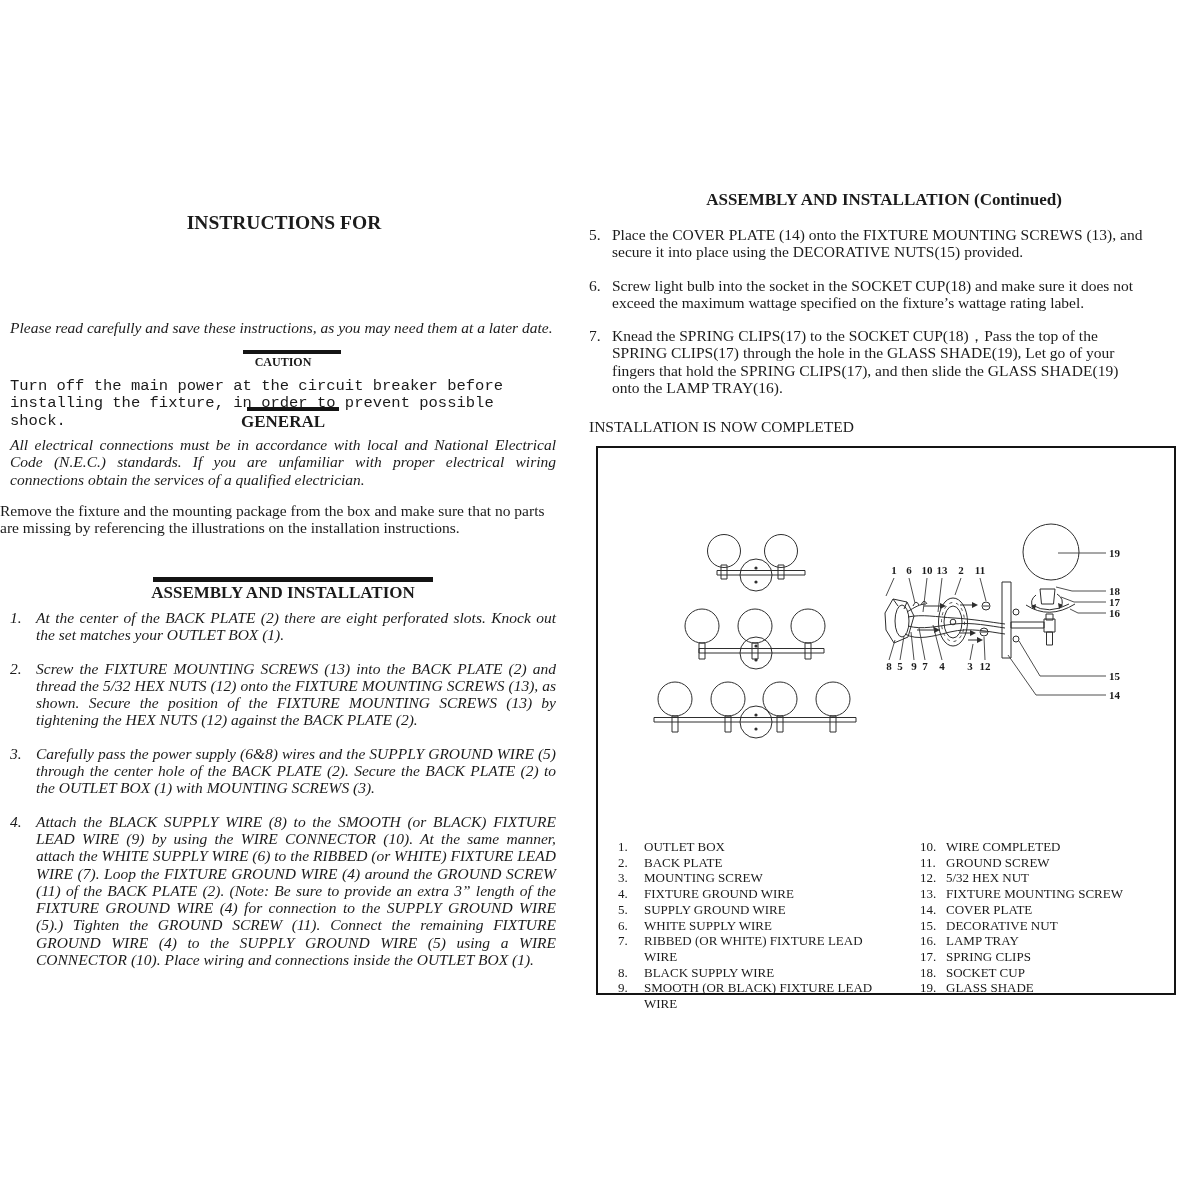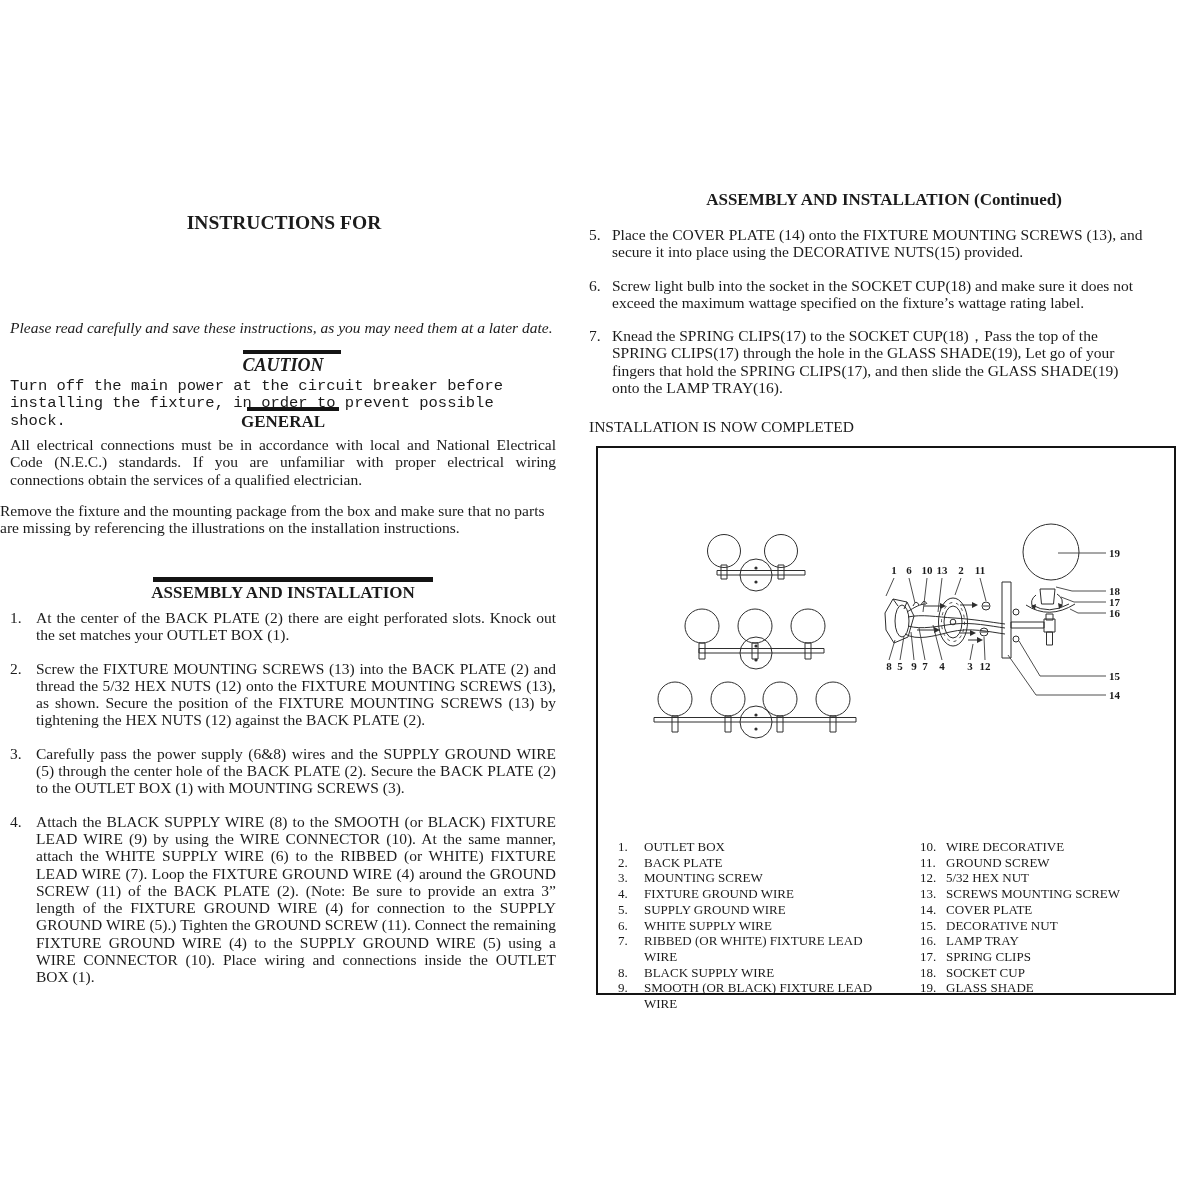--- a/index.html
+++ b/index.html
@@ -4,21 +4,21 @@
 <style>
   html,body { margin:0; padding:0; }
   body {
     width:1200px; height:1200px; position:relative; background:#ffffff;
     font-family:"Liberation Serif","DejaVu Serif",serif; color:#1b1b1b;
     overflow:hidden;
   }
   .abs { position:absolute; }
   .body-text { font-size:15.5px; line-height:17.3px; }
   .italic { font-style:italic; }
-  .just { text-align:justify; }
+  .just { text-align:justify;font-style:italic; }
   .h-center { text-align:center; font-weight:bold; }
   .bar { background:#141414; height:4px; }
   .step { display:flex; margin-bottom:16px; }
   .step .num { flex:0 0 26px; }
   .step .txt { flex:1; }
   .rstep .num { flex:0 0 23px; }
   .plist { position:absolute; }
   .prow { display:flex; font-size:13px; line-height:15.7px; }
   .pnum { flex:0 0 26px; }
   .plabel { flex:1; }
@@ -33,21 +33,21 @@
 </head>
 <body>
 
 <div class="abs h-center" style="left:10px; top:211px; width:548px; font-size:19.5px; line-height:24.5px;">
   <div>INSTRUCTIONS FOR</div>
 </div>
 
 <div class="abs body-text italic" style="left:10px; top:319px; width:546px;">Please read carefully and save these instructions, as you may need them at a later date.</div>
 
 <div class="abs bar" style="left:243px; top:350px; width:98px;"></div>
-<div class="abs h-center" style="left:10px; top:355px; width:546px; font-size:18px;font-style:italic;">CAUTION</div>
+<div class="abs h-center" style="left:10px; top:355px; width:546px; font-size:12px;">CAUTION</div>
 <div class="abs body-text" style="left:10px; top:378px; width:546px;font-family:Liberation Mono, monospace;">Turn off the main power at the circuit breaker before installing the fixture, in order to prevent possible shock.</div>
 
 <div class="abs bar" style="left:247px; top:407px; width:92px;"></div>
 <div class="abs h-center" style="left:10px; top:412px; width:546px; font-size:17px;font-family:Liberation Serif, serif;">GENERAL</div>
 <div class="abs body-text just" style="left:10px; top:436px; width:546px;">All electrical connections must be in accordance with local and National Electrical Code (N.E.C.) standards.  If you are unfamiliar with proper electrical wiring connections obtain the services of a qualified electrician.</div>
 <div class="abs body-text" style="left:0; top:502px; width:546px;">Remove the fixture and the mounting package from the box and make sure that no parts are missing by referencing the illustrations on the installation instructions.</div>
 
 <div class="abs bar" style="left:153px; top:577px; width:280px; height:4.5px;"></div>
 <div class="abs h-center" style="left:10px; top:583px; width:546px; font-size:17px;">ASSEMBLY AND INSTALLATION</div>
 
@@ -290,36 +290,36 @@
       <div class="prow">
         <span class="pnum">9.</span>
         <span class="plabel">SMOOTH (OR BLACK) FIXTURE LEAD WIRE</span>
       </div>
     </div>
 
   <div class="plist" style="left:322px; top:391px; width:240px;">
 
       <div class="prow">
         <span class="pnum">10.</span>
-        <span class="plabel">WIRE DECORATIVE</span>
+        <span class="plabel">WIRE COMPLETED</span>
       </div>
 
       <div class="prow">
         <span class="pnum">11.</span>
         <span class="plabel">GROUND SCREW</span>
       </div>
 
       <div class="prow">
         <span class="pnum">12.</span>
         <span class="plabel">5/32 HEX NUT</span>
       </div>
 
       <div class="prow">
         <span class="pnum">13.</span>
-        <span class="plabel">SCREWS MOUNTING SCREW</span>
+        <span class="plabel">FIXTURE MOUNTING SCREW</span>
       </div>
 
       <div class="prow">
         <span class="pnum">14.</span>
         <span class="plabel">COVER PLATE</span>
       </div>
 
       <div class="prow">
         <span class="pnum">15.</span>
         <span class="plabel">DECORATIVE NUT</span>

